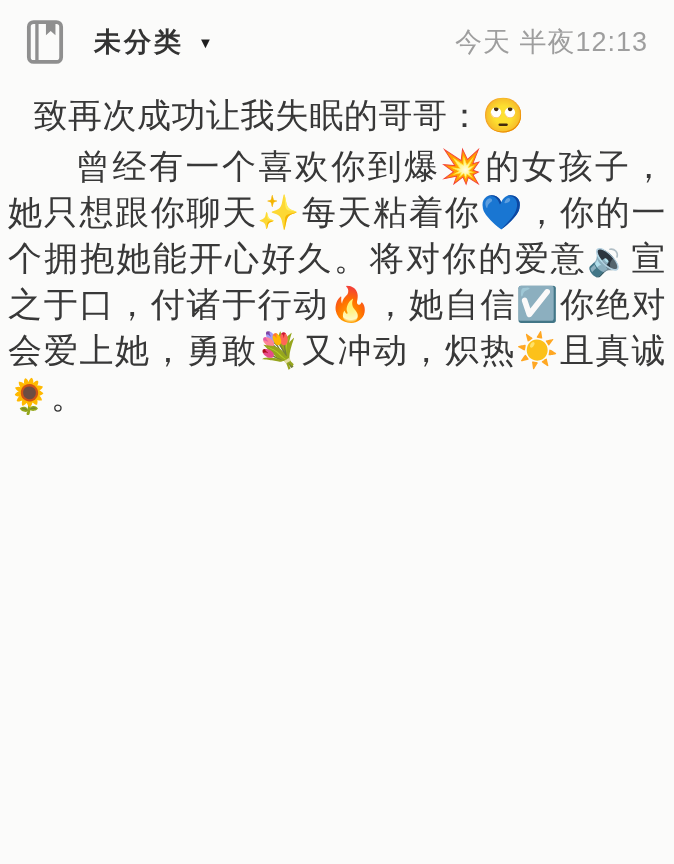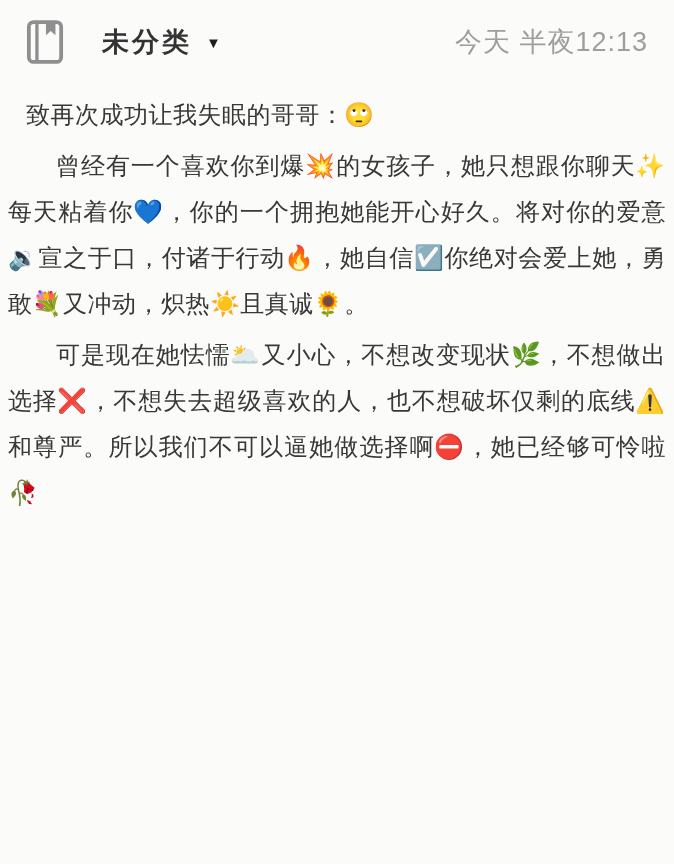--- a/index.html
+++ b/index.html
@@ -21,21 +21,21 @@
     height: 52px;
   }
   .notebook-icon {
     width: 38px;
     height: 46px;
     flex: 0 0 auto;
   }
   .category-selector {
     display: flex;
     align-items: center;
-    margin-left: 38px;
+    margin-left: 30px;
     cursor: pointer;
     background: none;
     border: none;
     padding: 0;
   }
   .category-label {
     font-size: 27px;
     font-weight: bold;
     color: #333333;
     letter-spacing: 3px;
@@ -50,21 +50,21 @@
   .timestamp {
     margin-left: auto;
     color: #9e9e9e;
     font-size: 27px;
     letter-spacing: 1px;
     white-space: nowrap;
     text-align: right;
   }
   .note-content {
     padding: 20px 8px 0 8px;
-    font-size: 24px;
+    font-size: 34px;
     line-height: 46px;
     color: #383838;
     text-align: justify;
     letter-spacing: 0.5px;
   }
   .note-content p {
     margin: 0 0 5px 0;
   }
   .note-content p.first {
     text-indent: 0.75em;
@@ -85,14 +85,13 @@
   <button class="category-selector">
     <span class="category-label">未分类</span>
     <span class="caret">▼</span>
   </button>
   <span class="timestamp">今天 半夜12:13</span>
 </div>
 
 <div class="note-content">
   <p class="first">致再次成功让我失眠的哥哥：🙄</p>
   <p class="indent">曾经有一个喜欢你到爆💥的女孩子，她只想跟你聊天✨每天粘着你💙，你的一个拥抱她能开心好久。将对你的爱意🔉宣之于口，付诸于行动🔥，她自信☑️你绝对会爱上她，勇敢💐又冲动，炽热☀️且真诚🌻。</p>
-  <p class="indent">可是现在她怯懦🌥️又小心，不想改变现状🌿，不想做出选择❌，不想失去超级喜欢的人，也不想破坏仅剩的底线⚠️和尊严。所以我们不可以逼她做选择啊⛔，她已经够可怜啦🥀</p>
 </div>
 
 </body></html>

